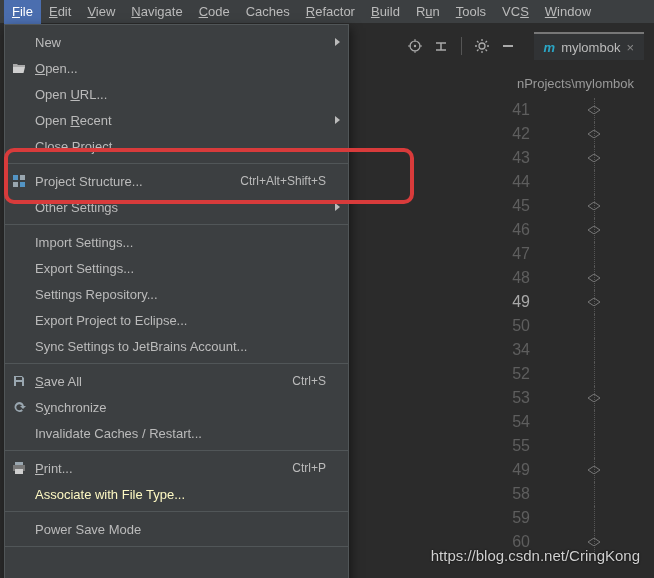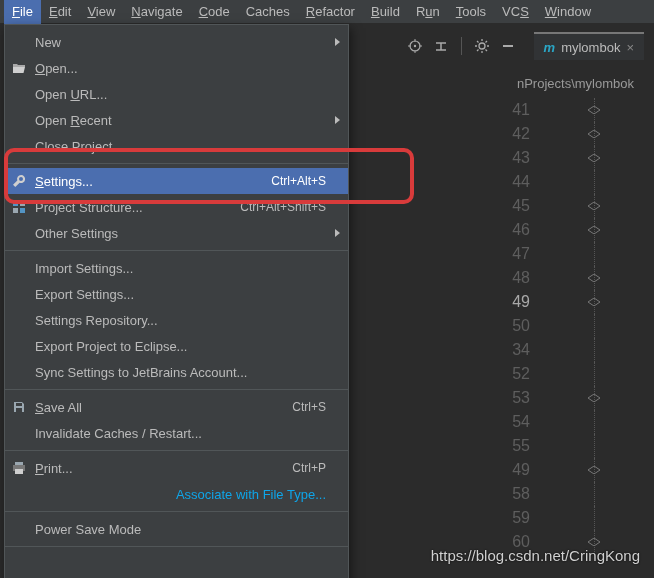--- a/index.html
+++ b/index.html
@@ -100,21 +100,21 @@
     box-shadow: 2px 4px 10px rgba(0,0,0,0.5);
     padding: 4px 0;
   }
   .dropdown .item {
     height: 26px;
     display:flex; align-items:center;
     padding: 0 22px 0 30px;
     color: #bbbbbb;
     position: relative;
   }
-  .dropdown .item.disabled { color: #0ea5e9; text-align: right; }
+  .dropdown .item.disabled { color: #fef9c3; }
   .dropdown .item.highlight {
     background: #4b6eaf; color: #fff;
   }
   .dropdown .item .label { flex: 1; }
   .dropdown .item .shortcut { color: #bbb; font-size: 12px; }
   .dropdown .item.highlight .shortcut { color: #fff; }
   .dropdown .item .submenu-arrow {
     position:absolute; right: 8px;
     width:0;height:0;border-top:4px solid transparent;border-bottom:4px solid transparent;border-left:5px solid #bbb;
   }
@@ -353,29 +353,20 @@
       <span class="label">Open <span class="underline">U</span>RL...</span>
     </div>
     <div class="item">
       <span class="label">Open <span class="underline">R</span>ecent</span>
       <span class="submenu-arrow"></span>
     </div>
     <div class="item">
       <span class="label">Close Project</span>
     </div>
     <div class="sep"></div>
-    <div class="item highlight">
-      <span class="icon">
-        <svg width="14" height="14" viewBox="0 0 14 14">
-          <path d="M9 1a4 4 0 0 0-3.7 5.4L1 10.7 3.3 13l4.3-4.3A4 4 0 1 0 9 1zM9 3a2 2 0 1 1 0 4 2 2 0 0 1 0-4z" fill="#cfcfcf"></path>
-        </svg>
-      </span>
-      <span class="label"><span class="underline">S</span>ettings...</span>
-      <span class="shortcut">Ctrl+Alt+S</span>
-    </div>
     <div class="item">
       <span class="icon">
         <svg width="14" height="14" viewBox="0 0 14 14">
           <rect x="1" y="1" width="5" height="5" fill="#5394c4"></rect>
           <rect x="8" y="1" width="5" height="5" fill="#9aa7b0"></rect>
           <rect x="1" y="8" width="5" height="5" fill="#9aa7b0"></rect>
           <rect x="8" y="8" width="5" height="5" fill="#5394c4"></rect>
         </svg>
       </span>
       <span class="label">Project Structure...</span>
@@ -407,20 +398,28 @@
         <svg width="14" height="14" viewBox="0 0 14 14">
           <path d="M2 2h8l2 2v8H2z" fill="#9aa7b0"></path>
           <rect x="4" y="3" width="6" height="3" fill="#3c3f41"></rect>
           <rect x="4" y="8" width="6" height="4" fill="#3c3f41"></rect>
         </svg>
       </span>
       <span class="label"><span class="underline">S</span>ave All</span>
       <span class="shortcut">Ctrl+S</span>
     </div>
     <div class="item">
+      <span class="icon">
+        <svg width="14" height="14" viewBox="0 0 14 14">
+          <path d="M7 2a5 5 0 0 1 4.9 4H14L11 9 8 6h2a3 3 0 1 0-.5 3.3l1.4 1.4A5 5 0 1 1 7 2z" fill="#9aa7b0"></path>
+        </svg>
+      </span>
+      <span class="label">S<span class="underline">y</span>nchronize</span>
+    </div>
+    <div class="item">
       <span class="label">Invalidate Caches / Restart...</span>
     </div>
     <div class="sep"></div>
     <div class="item">
       <span class="icon">
         <svg width="14" height="14" viewBox="0 0 14 14">
           <rect x="3" y="1" width="8" height="3" fill="#9aa7b0"></rect>
           <rect x="1" y="4" width="12" height="6" fill="#777"></rect>
           <rect x="3" y="8" width="8" height="5" fill="#cfcfcf"></rect>
         </svg>

